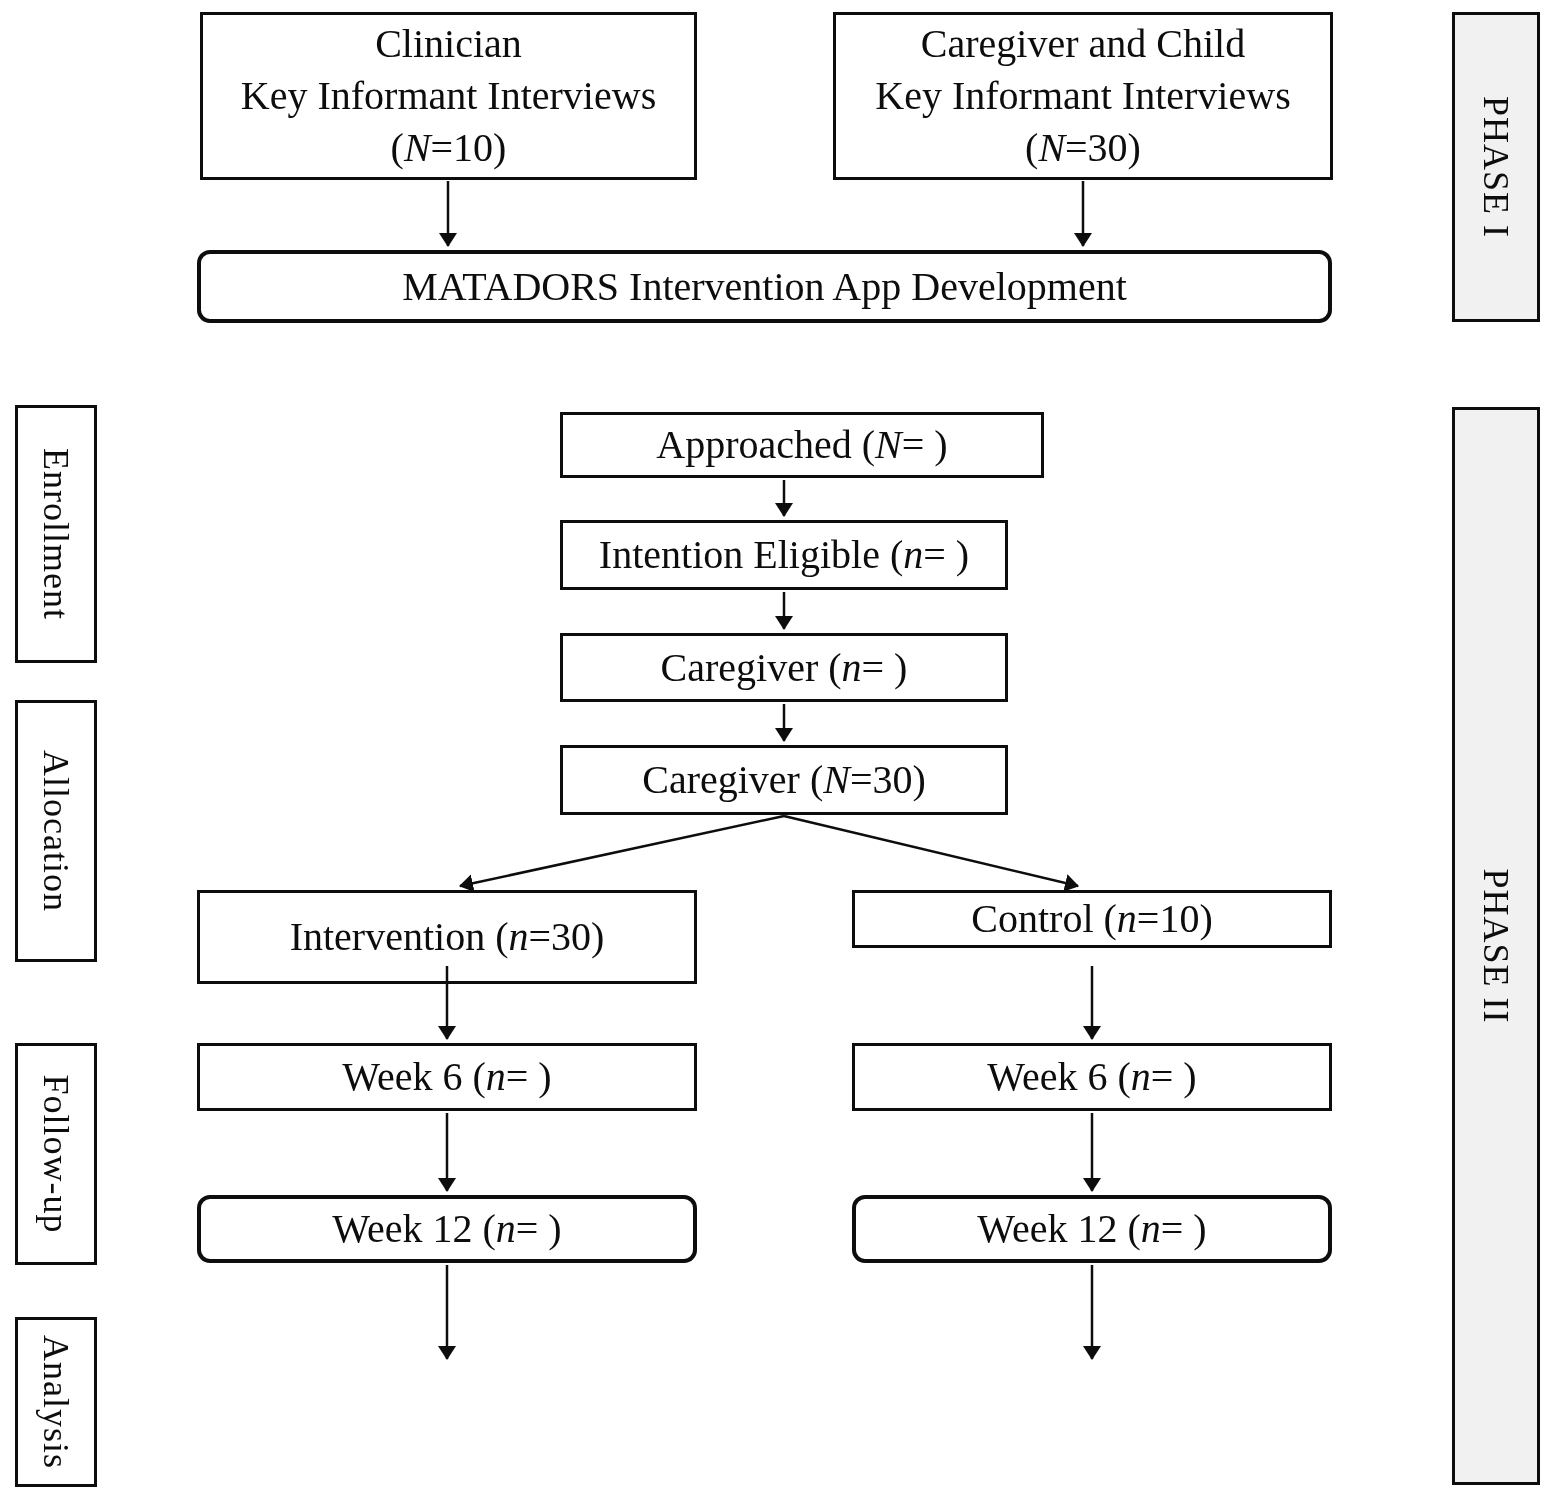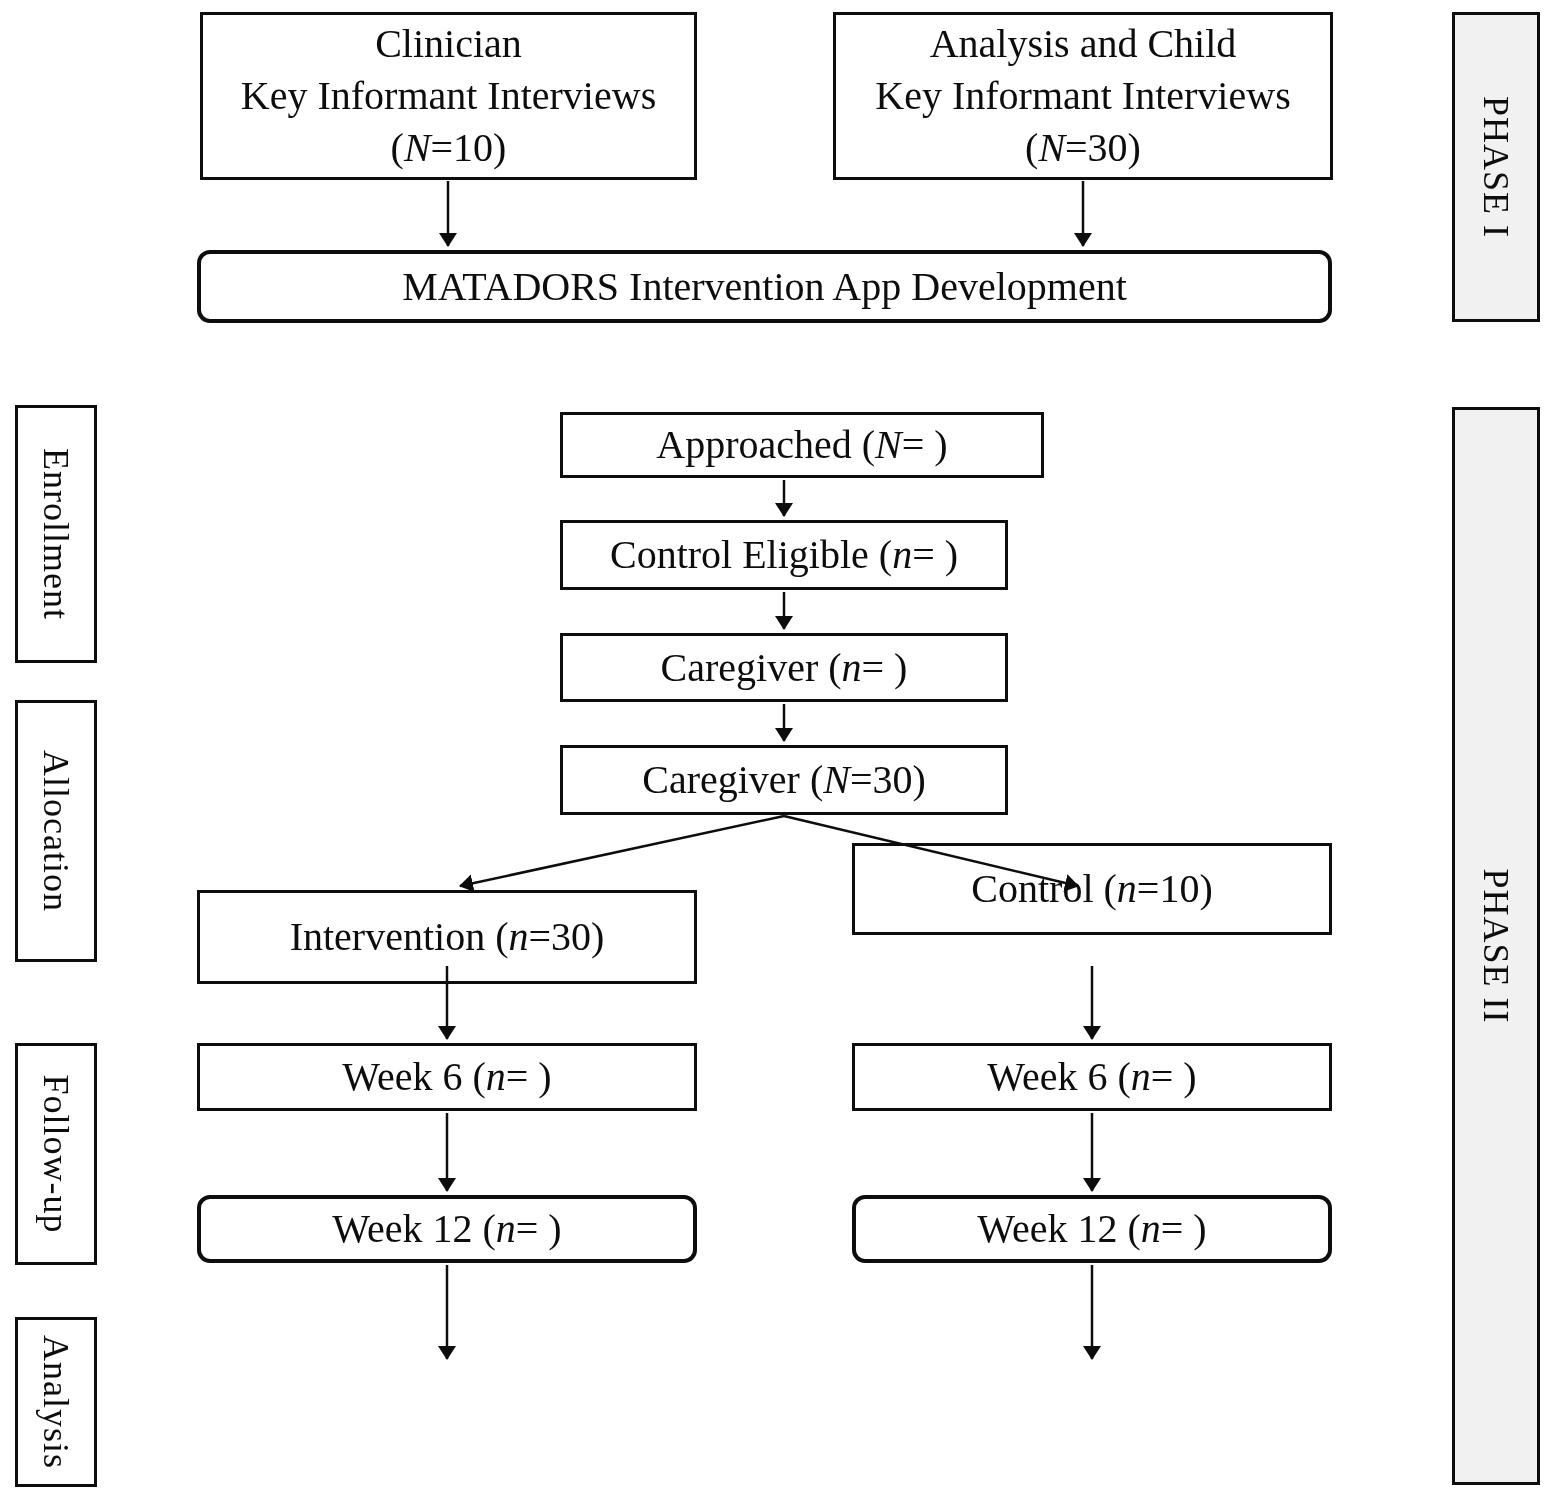--- a/index.html
+++ b/index.html
@@ -51,21 +51,21 @@
 
 <div id="canvas">
 
   <div class="box node multi" style="left:200px; top:12px; width:497px; height:168px;">
     <div class="line">Clinician</div>
     <div class="line">Key Informant Interviews</div>
     <div class="line"><span>(</span><span class="var">N</span><span>=10)</span></div>
   </div>
 
   <div class="box node multi" style="left:833px; top:12px; width:500px; height:168px;">
-    <div class="line">Analysis and Child</div>
+    <div class="line">Caregiver and Child</div>
     <div class="line">Key Informant Interviews</div>
     <div class="line"><span>(</span><span class="var">N</span><span>=30)</span></div>
   </div>
 
   <div class="box node thick" style="left:197px; top:250px; width:1135px; height:73px;">
     <span>MATADORS Intervention App Development</span>
   </div>
 
   <div class="box phase" style="left:1452px; top:12px; width:88px; height:310px;">
     <span>PHASE I</span>
@@ -88,21 +88,21 @@
     <span>Analysis</span>
   </div>
 
   <div class="box node" style="left:560px; top:412px; width:484px; height:66px;">
       <span>Approached (</span>
       <span class="var">N</span>
       <span>= )</span>
     </div>
 
   <div class="box node" style="left:560px; top:520px; width:448px; height:70px;">
-      <span>Control Eligible (</span>
+      <span>Intention Eligible (</span>
       <span class="var">n</span>
       <span>= )</span>
     </div>
 
   <div class="box node" style="left:560px; top:633px; width:448px; height:69px;">
       <span>Caregiver (</span>
       <span class="var">n</span>
       <span>= )</span>
     </div>
 
@@ -111,21 +111,21 @@
       <span class="var">N</span>
       <span>=30)</span>
     </div>
 
   <div class="box node" style="left:197px; top:890px; width:500px; height:94px;">
       <span>Intervention (</span>
       <span class="var">n</span>
       <span>=30)</span>
     </div>
 
-  <div class="box node" style="left:852px; top:843px; width:480px; height:92px;">
+  <div class="box node" style="left:852px; top:890px; width:480px; height:58px;">
       <span>Control (</span>
       <span class="var">n</span>
       <span>=10)</span>
     </div>
 
   <div class="box node" style="left:197px; top:1043px; width:500px; height:68px;">
       <span>Week 6 (</span>
       <span class="var">n</span>
       <span>= )</span>
     </div>

